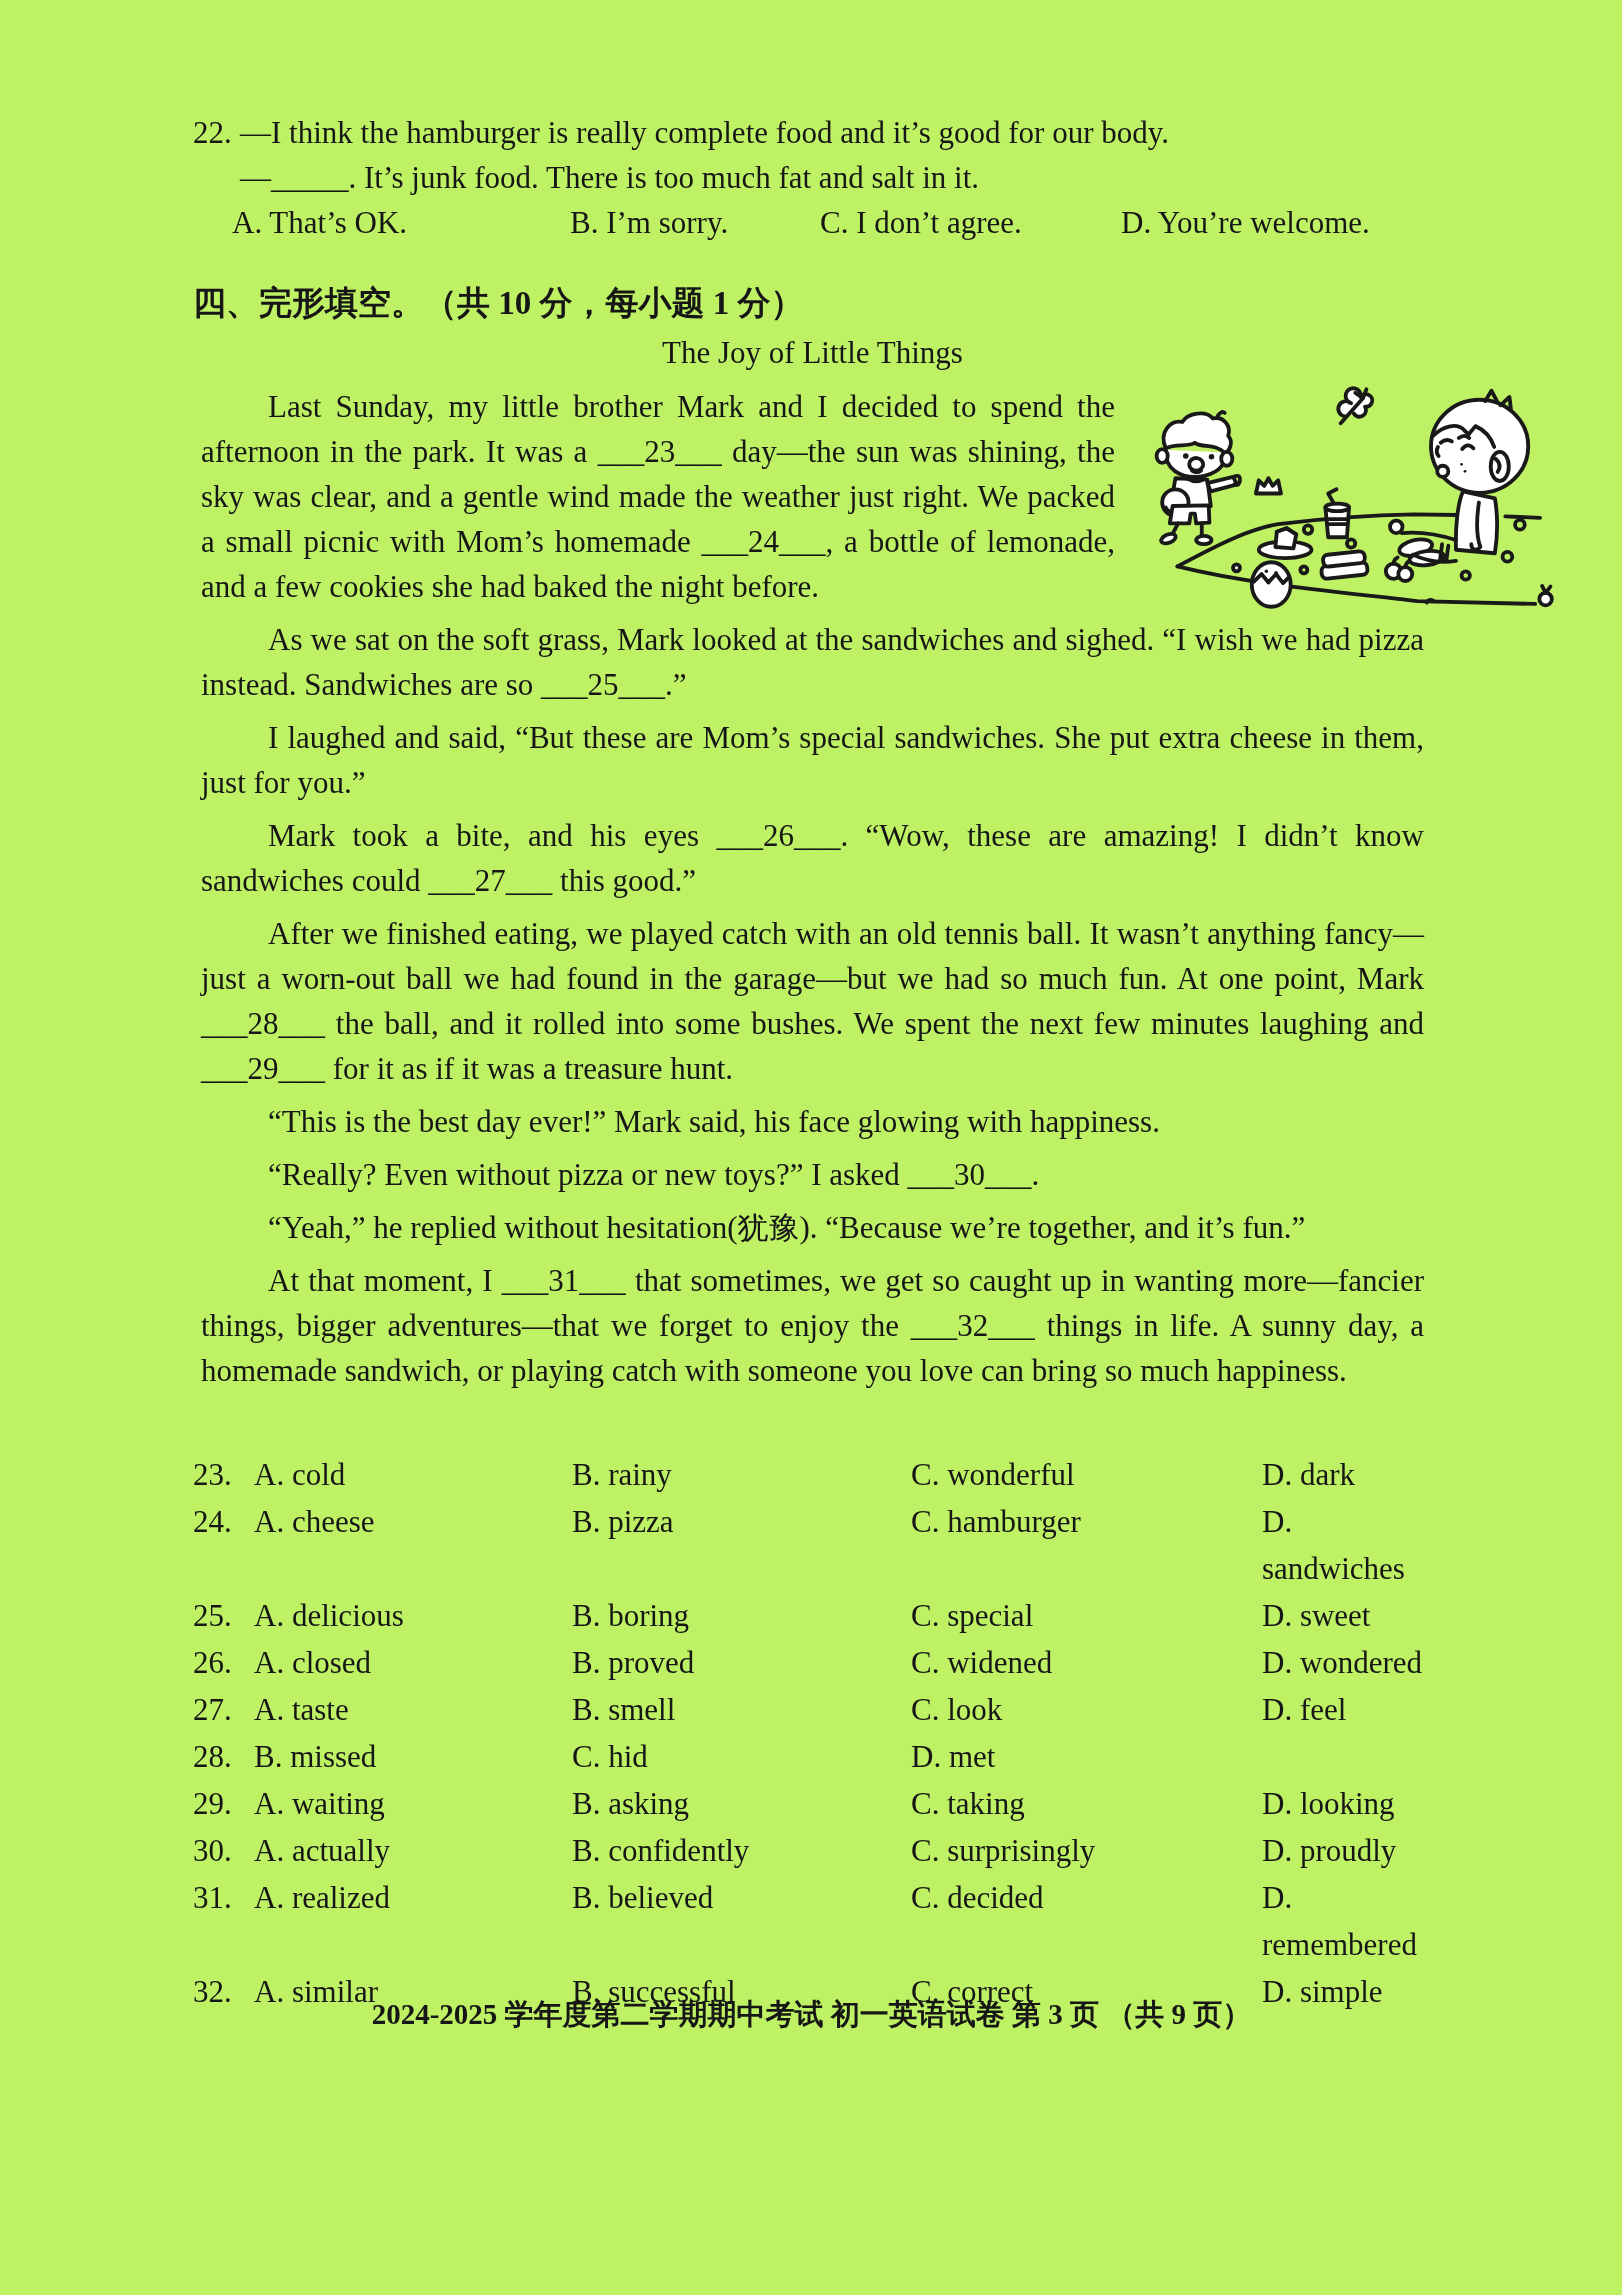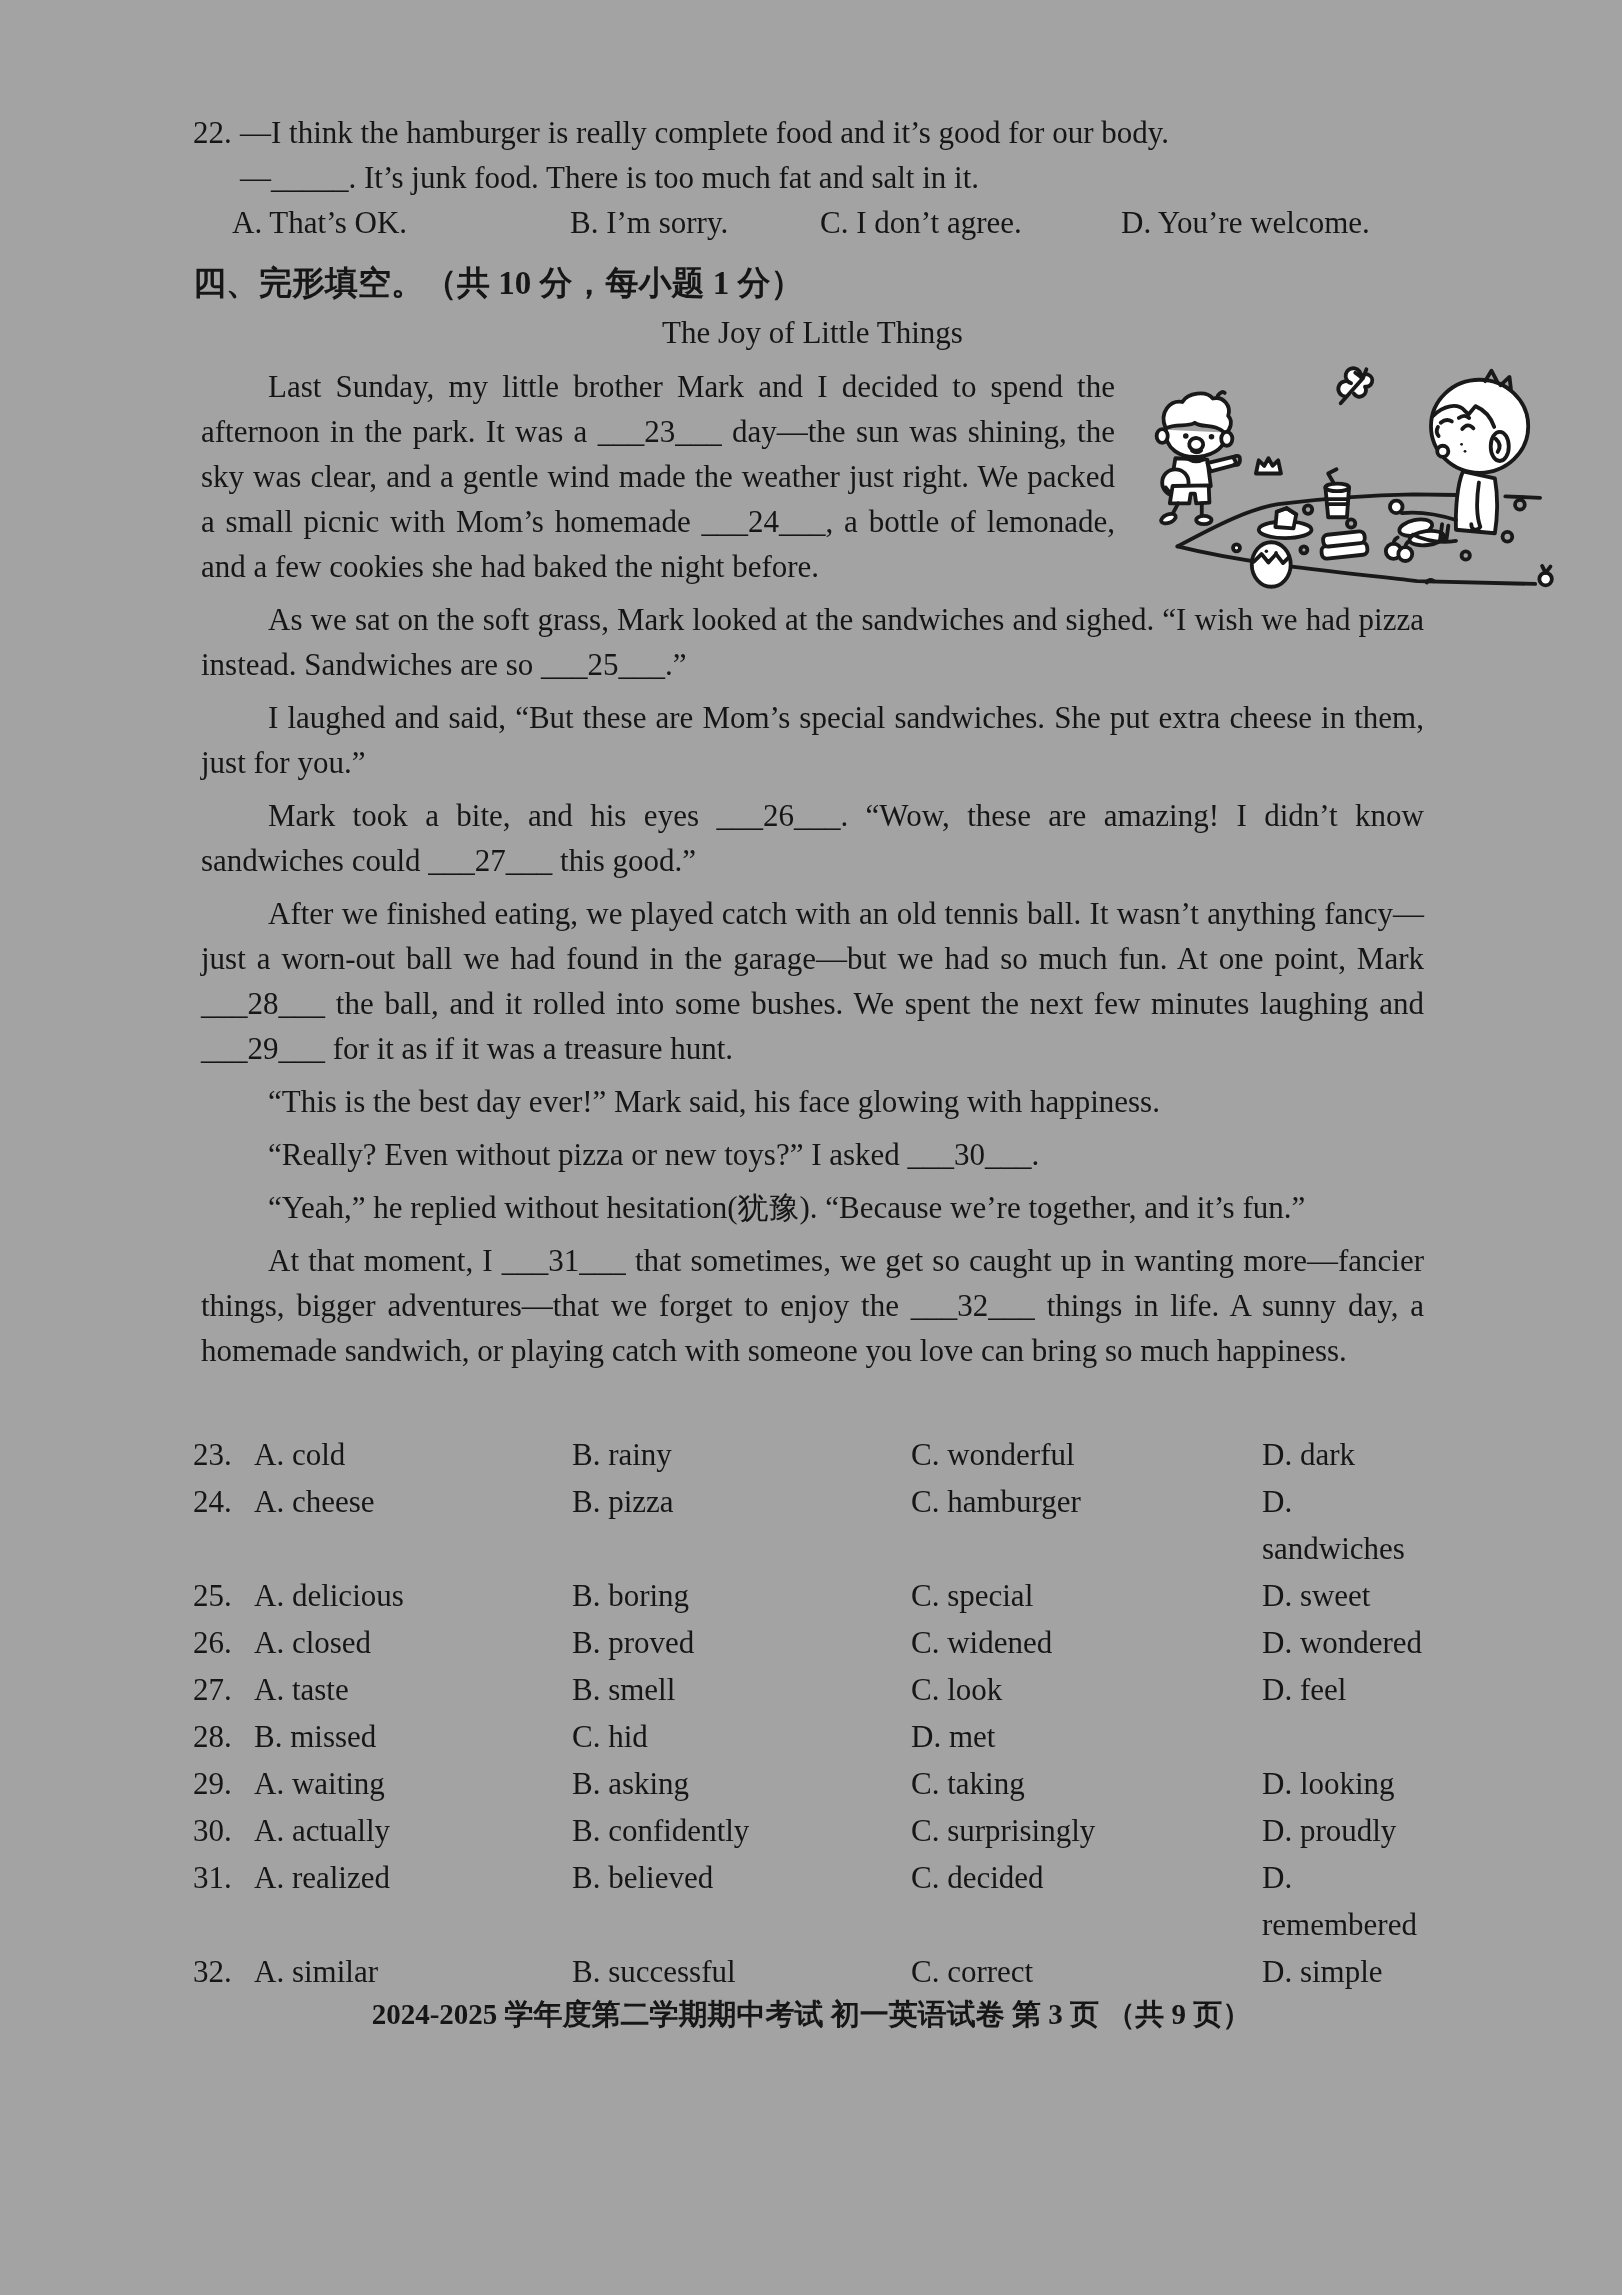--- a/index.html
+++ b/index.html
@@ -1,19 +1,19 @@
 <!DOCTYPE html>
 <html style="font-size:11px"><head>
 <meta charset="utf-8">
 <style>
   html,body{margin:0;padding:0;background:#ffffff;}
   .page{
     position:relative;
     width:1623px;height:2295px;
-    background:#a3a3a3;
+    background:#bef264;
     color:#161616;
     font-family:"Liberation Serif", serif;
     font-size:31px;
     line-height:45px;
     box-sizing:border-box;
     padding:110px 191px 0 193px;
     overflow:hidden;
   }
   
   .q22{margin:0;}
@@ -22,21 +22,21 @@
   .q22-opts{
     display:grid;
     grid-template-columns:338px 250px 301px 1fr;
     padding-left:39px;
   }
   
   .sec-header{
     font-weight:bold;
     font-size:33px;
     line-height:49px;
-    margin:14px 0 0 0;
+    margin:34px 0 0 0;
     font-family:Liberation Serif, serif;
   }
   
   .passage-title{
     text-align:center;
     line-height:46px;
     margin-top:2px;
   }
   .passage{text-align:justify;}
   .passage p{margin:8px;text-indent:67px;}

